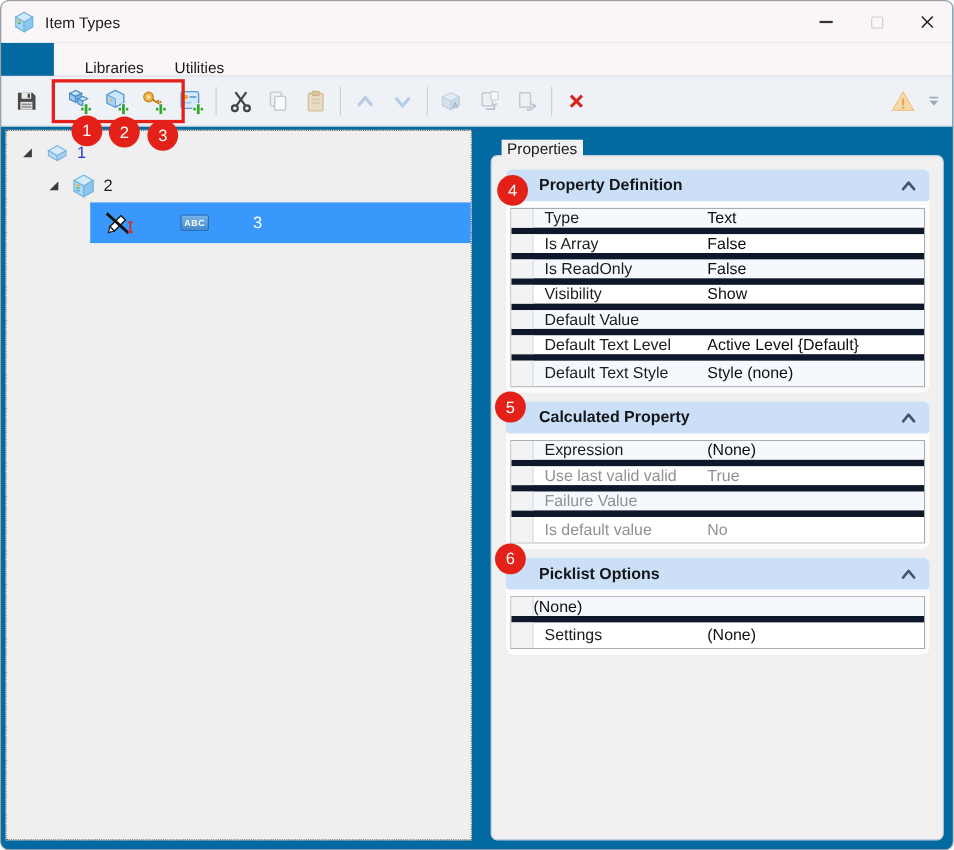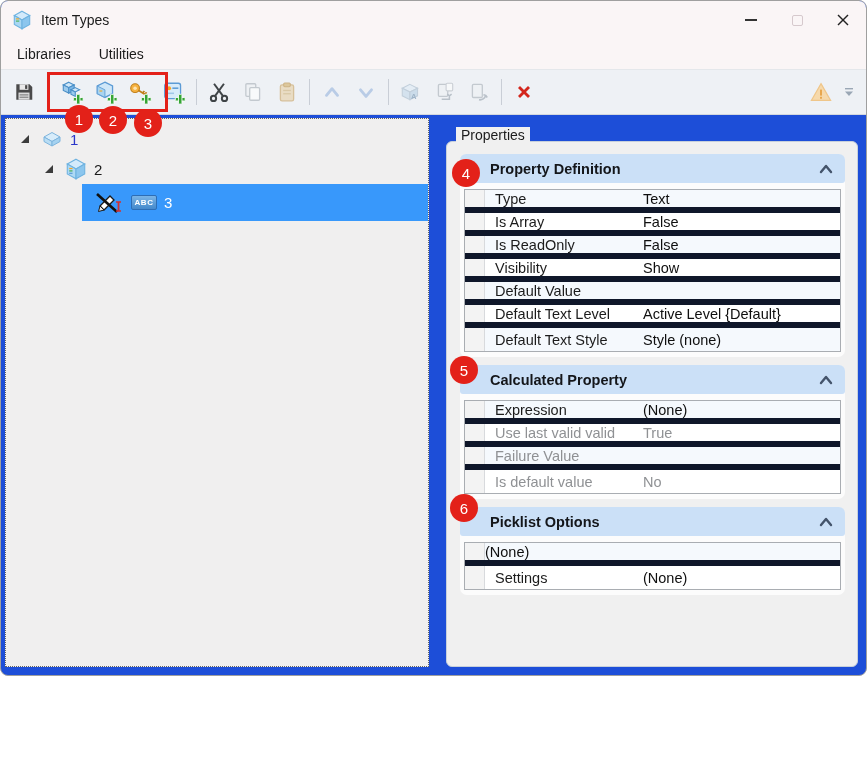--- a/index.html
+++ b/index.html
@@ -1,45 +1,45 @@
 <!DOCTYPE html>
 <html><head>
 <meta charset="utf-8">
 <style>
   * { margin:0; padding:0; box-sizing:border-box; }
   html,body { background:#ffffff; font-family:"Liberation Sans","DejaVu Sans",sans-serif; }
   #window {
-    position:relative; width:867px; height:676px;
-    background:#1d4ed8; border:1px solid #9f9f9f; border-radius:8px;
+    position:relative; width:867px; height:773px;
+    background:#0369a1; border:1px solid #9f9f9f; border-radius:8px;
     overflow:hidden;
   }
   
   #titlebar { height:38px; background:#faf5f6; display:flex; align-items:center; }
   #titlebar .app-icon { margin-left:10px; width:22px; height:22px; }
   #titlebar .title { margin-left:8px; font-size:14px; color:#1b1b1b; }
   .win-controls { margin-left:auto; display:flex; height:100%; }
   .win-btn { width:46px; height:38px; display:flex; align-items:center; justify-content:center; }
   .min-glyph { width:12px; height:2px; background:#333; }
   .max-glyph { width:11px; height:11px; border:1.5px solid #d6c9cd; border-radius:2px; }
   
-  #menubar { height:30px; background:#faf5f6; display:flex; align-items:center; padding-left:16px; }
+  #menubar { height:30px; background:#faf5f6; display:flex; align-items:flex-end; padding-left:28px;margin-left:48px; }
   .menu-item { font-size:14px; color:#1b1b1b; margin-right:28px; }
   
   #toolbar { height:46px; background:#eef1f5; border-top:1px solid #e4e7eb;
     border-bottom:1px solid #d4d8de; display:flex; align-items:center; padding:0 6px; }
   .tbtn { width:34px; height:34px; display:flex; align-items:center; justify-content:center; flex:0 0 auto; }
   .tsep { width:1px; height:26px; background:#c9ced6; margin:0 5px; flex:0 0 auto; }
   .spacer { flex:1 1 auto; }
   
   #tree-panel { position:absolute; left:4px; top:117px; width:424px; bottom:8px;
     border:1px dotted #636363; background:#f0efef; }
   .tree-row { display:flex; align-items:center; font-size:15px; }
   .tree-row.lvl0 { padding-left:12px; height:30px; margin-top:5px; }
   .tree-row.lvl1 { padding-left:36px; height:30px; }
-  .tree-row.selected { margin-left:76px; height:37px; background:#3898fb; color:#fff; padding-left:12px; }
+  .tree-row.selected { margin-left:76px; height:37px; background:#3898fb; color:#fff; padding-left:12px;gap:33px; }
   .expander { width:14px; height:14px; margin-right:8px; flex:0 0 auto; }
   .tree-icon { margin-right:6px; flex:0 0 auto; }
   .lbl-1 { color:#2b36c9; }
   .lbl-2 { color:#1b1b1b; }
   .abc-badge { width:26px; height:15px; background:linear-gradient(#7ab4e6,#4489cc); border:1px solid #2d6db5;
     border-radius:2px; color:#fff; font-size:8px; font-weight:bold; display:flex; align-items:center;
     justify-content:center; letter-spacing:0.5px; margin:0 7px 0 5px; }
   
   #props-panel { position:absolute; left:443px; top:126px; width:416px; bottom:8px; }
   .groupbox { position:absolute; left:2px; right:2px; top:14px; bottom:0;

